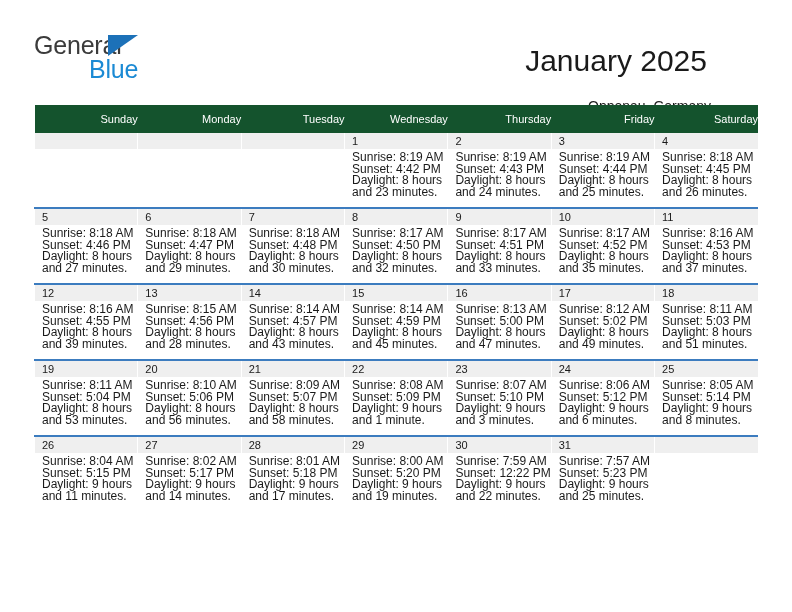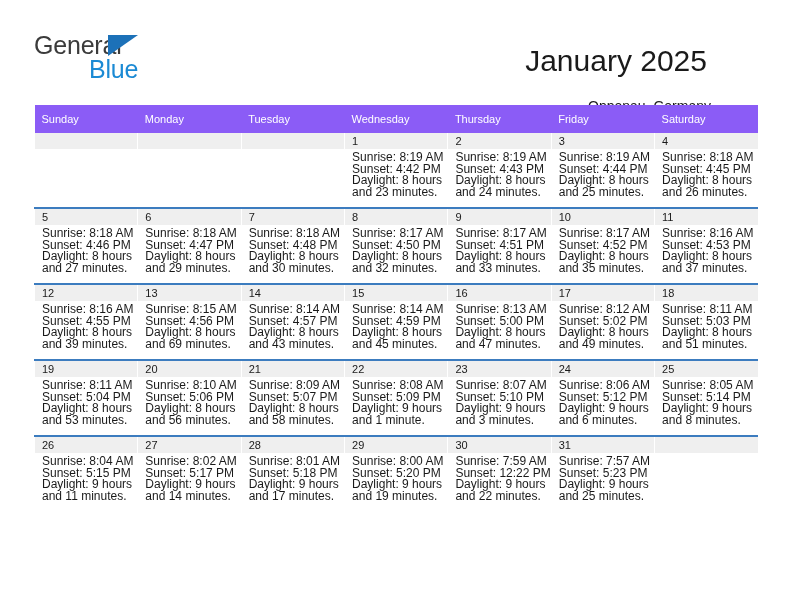--- a/index.html
+++ b/index.html
@@ -87,25 +87,25 @@
   
   .calendar {
     position: absolute;
     left: 34px;
     top: 105px;
     width: 724px;
     border-collapse: collapse;
     table-layout: fixed;
   }
   .calendar th {
-    background: #8b5cf6;
+    background: #14532d;
     color: #ffffff;
     font-size: 11px;
     font-weight: normal;
-    text-align: left;
+    text-align: right;
     padding: 5px 0 5px 7px;
     height: 18px;
     vertical-align: middle;
     border: none;
   }
   .calendar td {
     vertical-align: top;
     padding: 0;
     height: 74px;
     border-top: 2px solid #3c7cbf;
@@ -327,21 +327,21 @@
               </div>
             </div>
           </td>
           <td>
             <div class="cell-inner">
               <div class="date-band">13</div>
               <div class="cell-body">
                 <div>Sunrise: 8:15 AM</div>
                 <div>Sunset: 4:56 PM</div>
                 <div>Daylight: 8 hours</div>
-                <div>and 69 minutes.</div>
+                <div>and 28 minutes.</div>
               </div>
             </div>
           </td>
           <td>
             <div class="cell-inner">
               <div class="date-band">14</div>
               <div class="cell-body">
                 <div>Sunrise: 8:14 AM</div>
                 <div>Sunset: 4:57 PM</div>
                 <div>Daylight: 8 hours</div>

